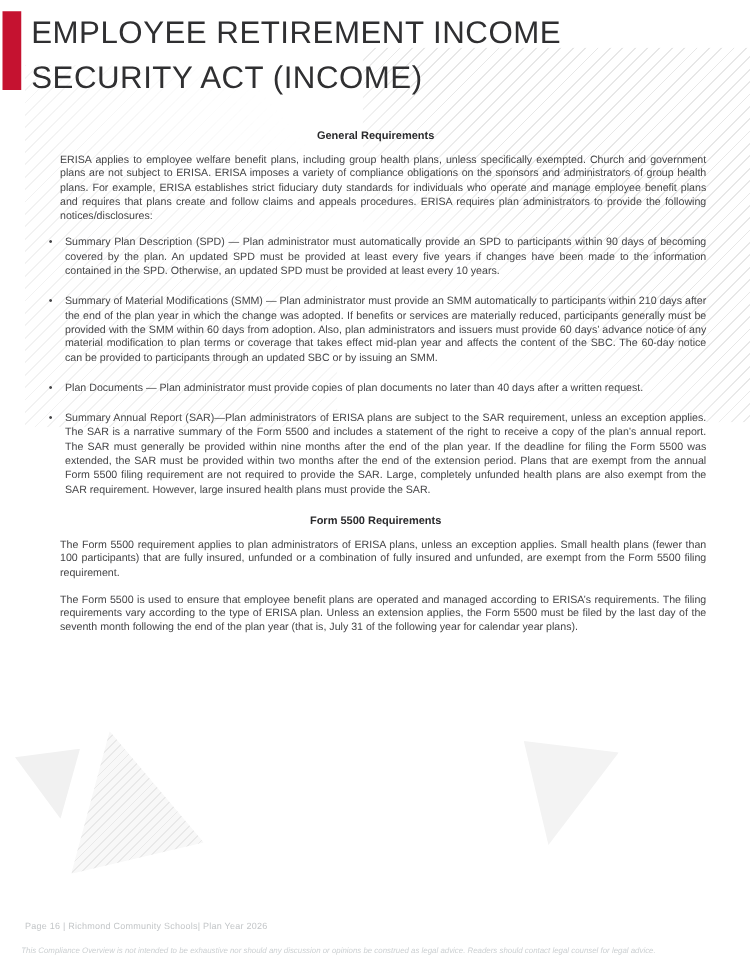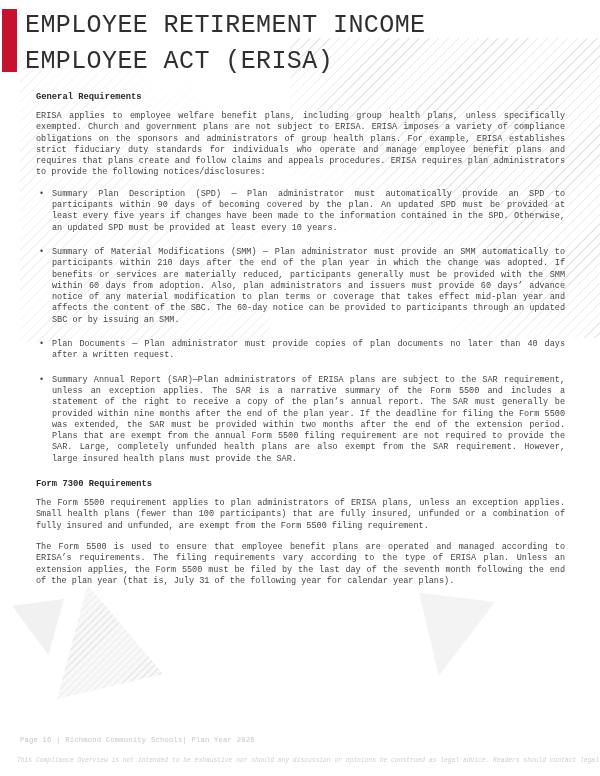--- a/index.html
+++ b/index.html
@@ -2,21 +2,21 @@
 <html><head>
 <meta charset="utf-8">
 <style>
   html, body { margin: 0; padding: 0; background: #fff; }
   .page {
     position: relative;
     width: 600px;
     height: 776px;
     background: #ffffff;
     overflow: hidden;
-    font-family: Liberation Mono, monospace;
+    font-family: Liberation Sans, sans-serif;
     color: #444446;
   }
 
   
   .hatch {
     position: absolute;
     background-image: repeating-linear-gradient(135deg,
       rgba(170,170,170,0.28) 0px, rgba(170,170,170,0.28) 1px,
       transparent 1px, transparent 7px);
     pointer-events: none;
@@ -64,26 +64,26 @@
     color: #2f2f31;
   }
 
   
   .content {
     position: absolute; left: 36px; top: 92px; width: 529px;
     font-size: 8.5px; line-height: 11.3px;
     text-align: justify;
   }
   .content h2 {
-    margin: 0 0 8px 0;
+    margin: 11px 0 8px 0;
     font-size: 8.8px; line-height: 11px;
     font-weight: bold; color: #2a2a2c;
-    text-align: left;
+    text-align: center;
   }
-  .content p { margin: 0 0 10px 0; }
+  .content p { margin: 0 0 10px 12px; }
   .notice-list {
     list-style: none;
     margin: 3px 0 4px 0; padding: 0;
   }
   .notice-list li {
     position: relative;
     margin: 0 0 13px 0;
     padding-left: 16px;
   }
   .notice-list li .bullet-dot {
@@ -110,21 +110,21 @@
 
   <div class="hatch hatch-right"></div>
   <div class="hatch hatch-left"></div>
   <div class="tri tri-small-left"></div>
   <div class="tri tri-big-left"></div>
   <div class="tri tri-right"></div>
 
   <div class="red-bar" style="background: rgb(197, 18, 48);"></div>
   <div class="title-block">
     <div>EMPLOYEE RETIREMENT INCOME</div>
-    <div>EMPLOYEE ACT (ERISA)</div>
+    <div>SECURITY ACT (INCOME)</div>
   </div>
 
   <div class="content">
 
     <h2>General Requirements</h2>
     <p>ERISA applies to employee welfare benefit plans, including group health plans, unless specifically exempted. Church and government plans are not subject to ERISA. ERISA imposes a variety of compliance obligations on the sponsors and administrators of group health plans. For example, ERISA establishes strict fiduciary duty standards for individuals who operate and manage employee benefit plans and requires that plans create and follow claims and appeals procedures. ERISA requires plan administrators to provide the following notices/disclosures:</p>
 
     <ul class="notice-list">
       <li>
         <span class="bullet-dot">•</span>
@@ -137,21 +137,21 @@
       <li>
         <span class="bullet-dot">•</span>
         <span>Plan Documents — Plan administrator must provide copies of plan documents no later than 40 days after a written request.</span>
       </li>
       <li>
         <span class="bullet-dot">•</span>
         <span>Summary Annual Report (SAR)—Plan administrators of ERISA plans are subject to the SAR requirement, unless an exception applies. The SAR is a narrative summary of the Form 5500 and includes a statement of the right to receive a copy of the plan’s annual report. The SAR must generally be provided within nine months after the end of the plan year. If the deadline for filing the Form 5500 was extended, the SAR must be provided within two months after the end of the extension period. Plans that are exempt from the annual Form 5500 filing requirement are not required to provide the SAR. Large, completely unfunded health plans are also exempt from the SAR requirement. However, large insured health plans must provide the SAR.</span>
       </li>
     </ul>
 
-    <h2 class="h2-form">Form 7300 Requirements</h2>
+    <h2 class="h2-form">Form 5500 Requirements</h2>
     <p>The Form 5500 requirement applies to plan administrators of ERISA plans, unless an exception applies. Small health plans (fewer than 100 participants) that are fully insured, unfunded or a combination of fully insured and unfunded, are exempt from the Form 5500 filing requirement.</p>
     <p>The Form 5500 is used to ensure that employee benefit plans are operated and managed according to ERISA’s requirements. The filing requirements vary according to the type of ERISA plan. Unless an extension applies, the Form 5500 must be filed by the last day of the seventh month following the end of the plan year (that is, July 31 of the following year for calendar year plans).</p>
 
   </div>
 
   <div class="footer-pageline">Page 16 | Richmond Community Schools| Plan Year 2026</div>
   <div class="footer-disclaimer">This Compliance Overview is not intended to be exhaustive nor should any discussion or opinions be construed as legal advice. Readers should contact legal counsel for legal advice.</div>
 
 </div>
 

